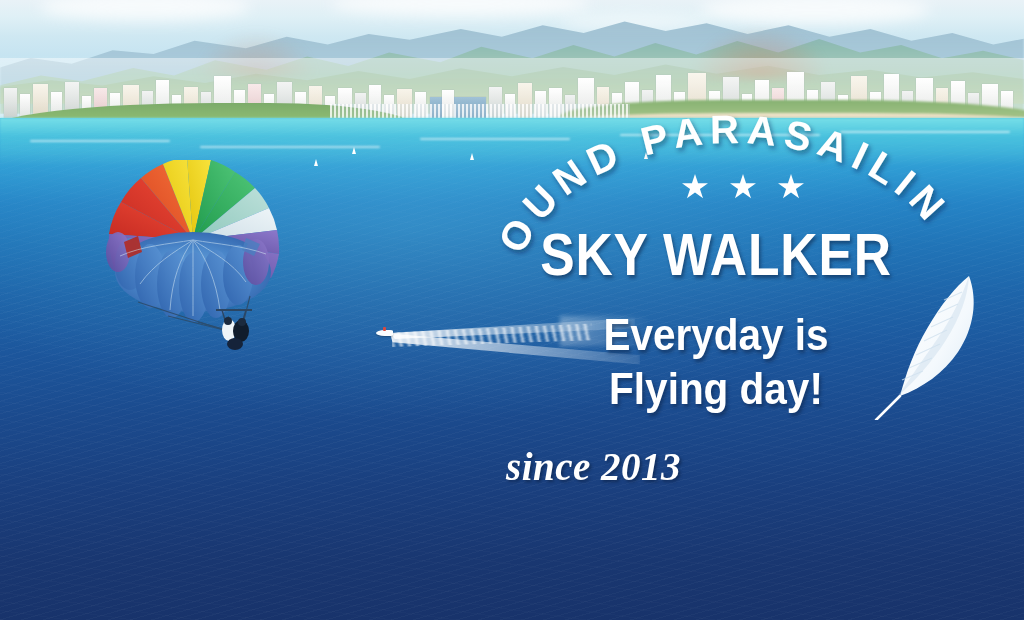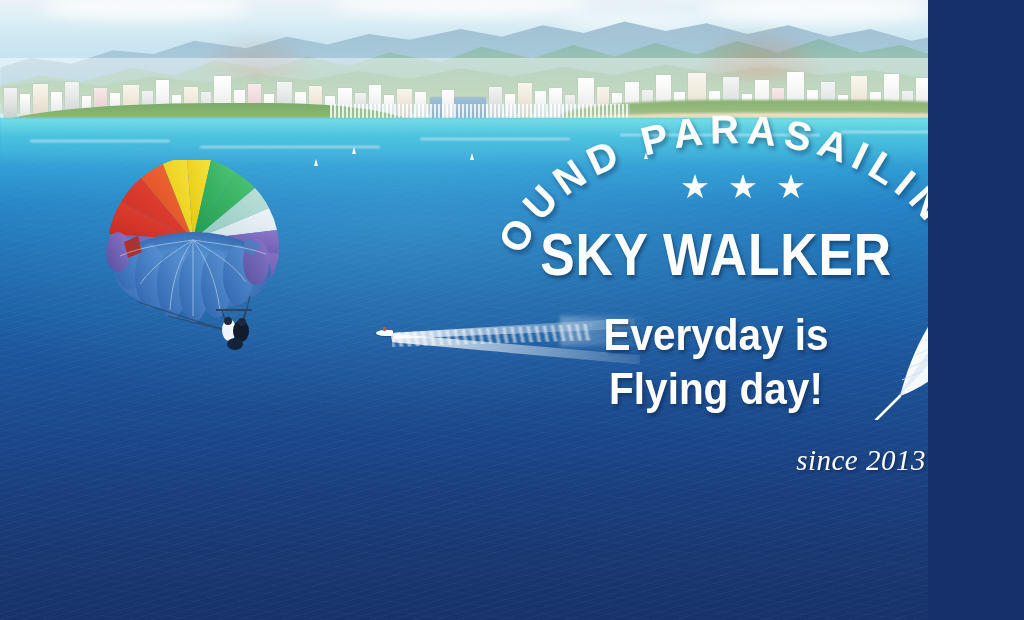--- a/index.html
+++ b/index.html
@@ -5,21 +5,21 @@
 <style>
   * { margin:0; padding:0; box-sizing:border-box; }
   html, body {
     width:1024px; height:620px;
     font-family:"Liberation Sans", sans-serif;
     overflow:hidden; background:#16306c;
   }
 
   #banner {
     position:relative;
-    width:928px; height:620px;
+    width:1024px; height:620px;
     overflow:hidden;
   }
 
   
   .sky {
     position:absolute; left:0; top:0; width:1024px; height:120px;
     background:linear-gradient(to bottom,
       #e9f2f7 0%, #dff0f6 14%, #cfe8f2 30%, #c6e4f1 46%, #c9e7f3 62%, #d6eef6 100%);
   }
   .cloud {
@@ -280,24 +280,24 @@
     line-height:54px;
     color:#ffffff;
     transform:scaleX(.90);
     transform-origin:center;
     text-shadow:2px 3px 4px rgba(8,26,56,.46);
   }
   .tagline span { display:block; white-space:nowrap; }
 
   .since {
     position:absolute; left:0; top:332px; width:420px;
-    text-align:right;
+    text-align:left;
     font-family:"Liberation Serif", serif;
-    font-style:italic; font-weight:normal;
-    font-size:29px;
+    font-style:italic; font-weight:bold;
+    font-size:39px;
     color:#ffffff;
     letter-spacing:.5px;
     text-shadow:2px 2px 3px rgba(8,26,56,.5);
   }
 
   .feather { position:absolute; left:360px; top:158px; width:120px; height:150px; }
 </style>
 </head>
 <body>
 

